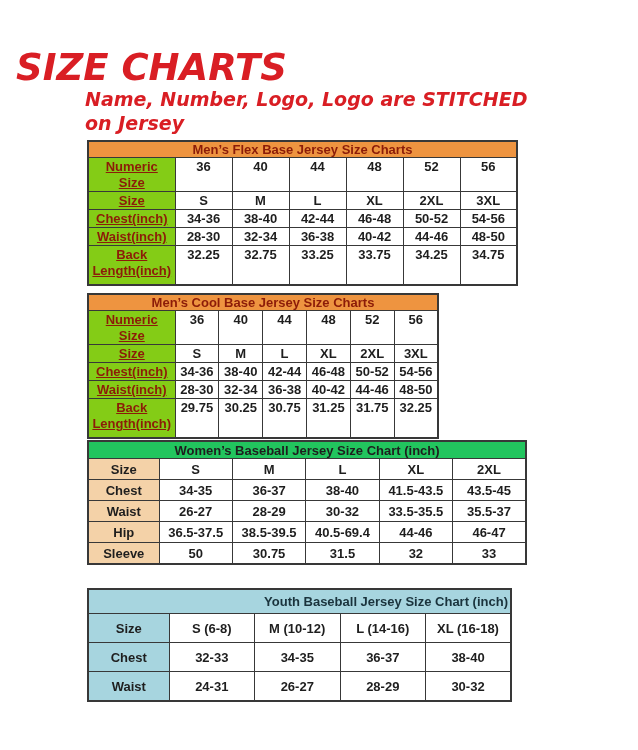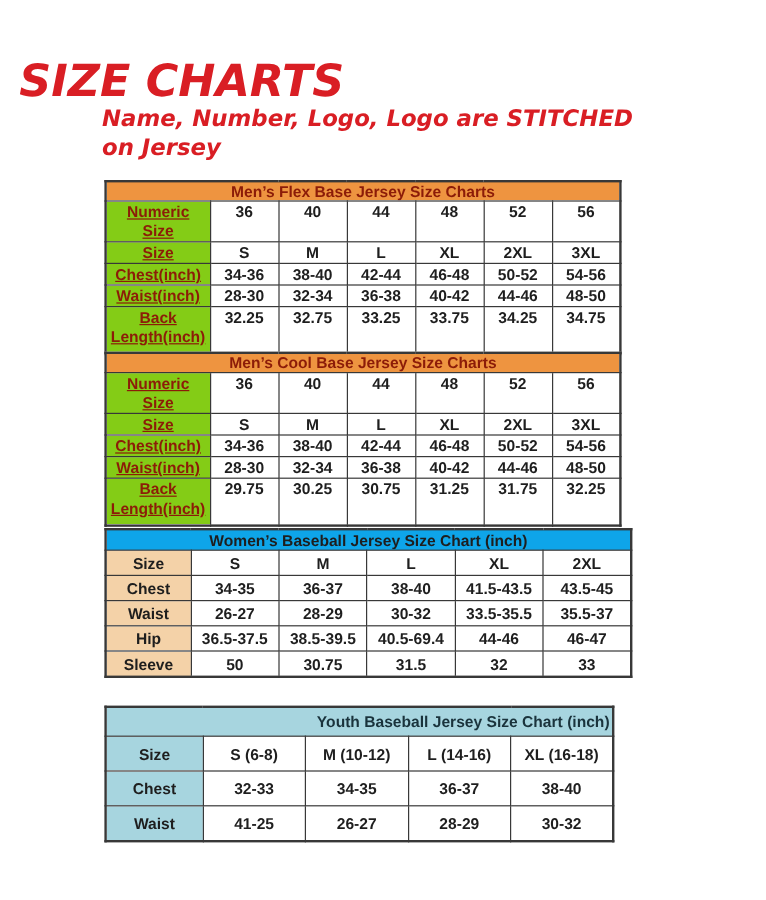--- a/index.html
+++ b/index.html
@@ -69,28 +69,28 @@
     background: #84cc16;
     color: #8c1c08;
     text-decoration: underline;
   }
   .t-orange tbody th, .t-orange tbody td {
     line-height: 16px;
     vertical-align: top;
     padding-top: 1px;
   }
   .t-orange tbody tr:last-child .lbl { padding-bottom: 5px; }
-  .t1 { left: 87px; top: 140px; width: 431px; margin-top: 10px; }
-  .t2 { left: 87px; top: 293px; width: 431px; padding-left: 32px; }
+  .t1 { left: 87px; top: 140px; width: 431px; }
+  .t2 { left: 87px; top: 293px; width: 352px; padding-left: 32px; }
 
   
   .t3 { left: 87px; top: 440px; width: 440px; }
   .t3 thead th {
     height: 16px;
-    background: #0ea5e9;
+    background: #22c55e;
     color: #1e1e1e;
     line-height: 15px;
   }
   .t3 tbody th.lbl { background: #f4d2a8; color: #1e1e1e; }
   .t3 tbody th, .t3 tbody td { height: 20px; vertical-align: middle; }
 
   
   .t4 { left: 87px; top: 588px; width: 425px; }
   .t4 thead th {
     height: 23px;
@@ -323,21 +323,21 @@
         </tr>
         <tr>
           <th class="lbl">Chest</th>
           <td>32-33</td>
           <td>34-35</td>
           <td>36-37</td>
           <td>38-40</td>
         </tr>
         <tr>
           <th class="lbl">Waist</th>
-          <td>41-25</td>
+          <td>24-31</td>
           <td>26-27</td>
           <td>28-29</td>
           <td>30-32</td>
         </tr>
       </tbody>
   </table>
 
 </div>
 
 </body></html>

